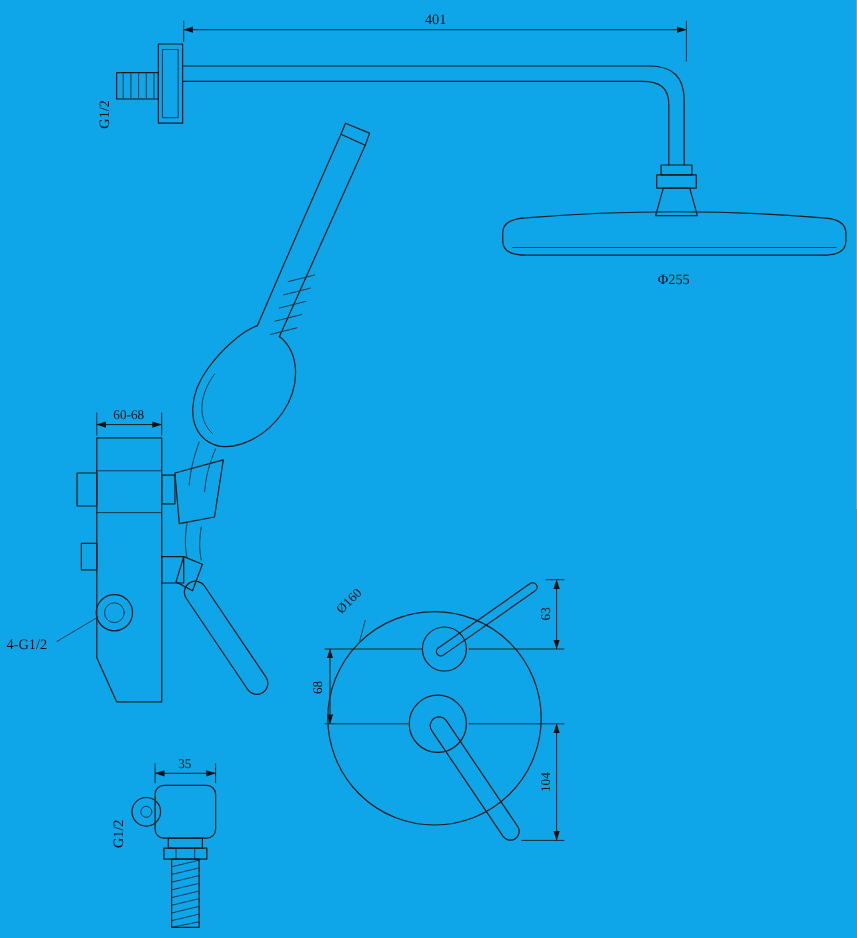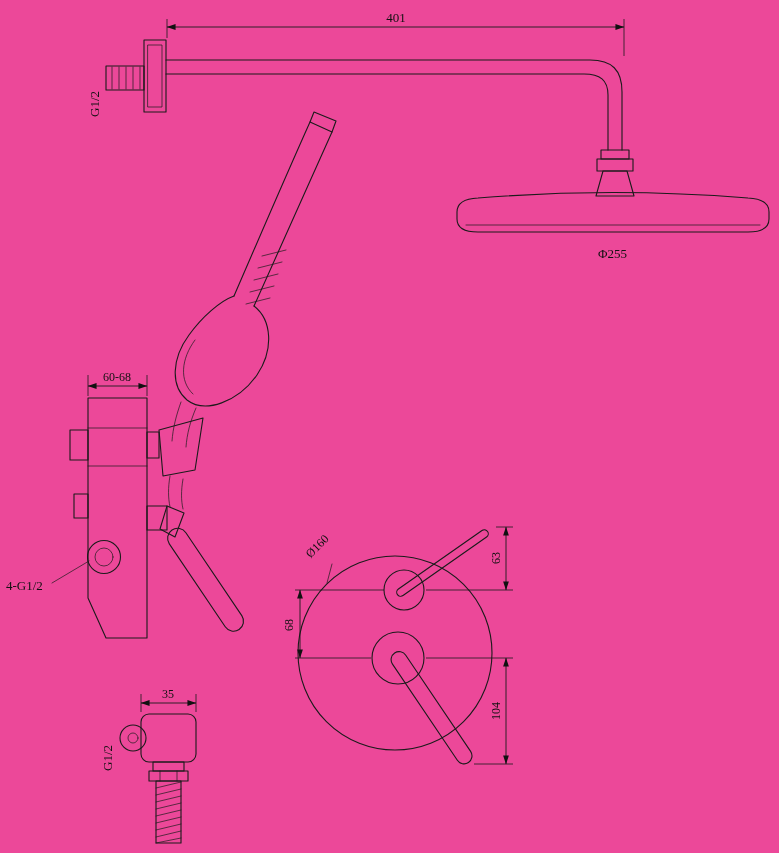--- a/index.html
+++ b/index.html
@@ -1,16 +1,16 @@
 <!DOCTYPE html>
 <html><head>
 <meta charset="utf-8">
 <style>
   html,body{margin:0;padding:0;background:#ffffff;}
-  .canvas{position:relative;width:779px;height:853px;background:#ec4899;overflow:hidden;}
+  .canvas{position:relative;width:779px;height:853px;background:#0ea5e9;overflow:hidden;}
   svg{display:block;}
   .ln{fill:none;stroke:#1b1b1b;stroke-width:1.1;stroke-linejoin:round;stroke-linecap:round;}
   .thin{fill:none;stroke:#1b1b1b;stroke-width:0.7;stroke-linejoin:round;stroke-linecap:round;}
   .dim{fill:none;stroke:#1b1b1b;stroke-width:0.9;}
   .ext{fill:none;stroke:#1b1b1b;stroke-width:0.8;}
   text.lbl{font-family:"Liberation Serif","DejaVu Serif",serif;font-size:13px;fill:#111;}
   text.sm{font-size:12px;}
 </style>
 </head>
 <body>

